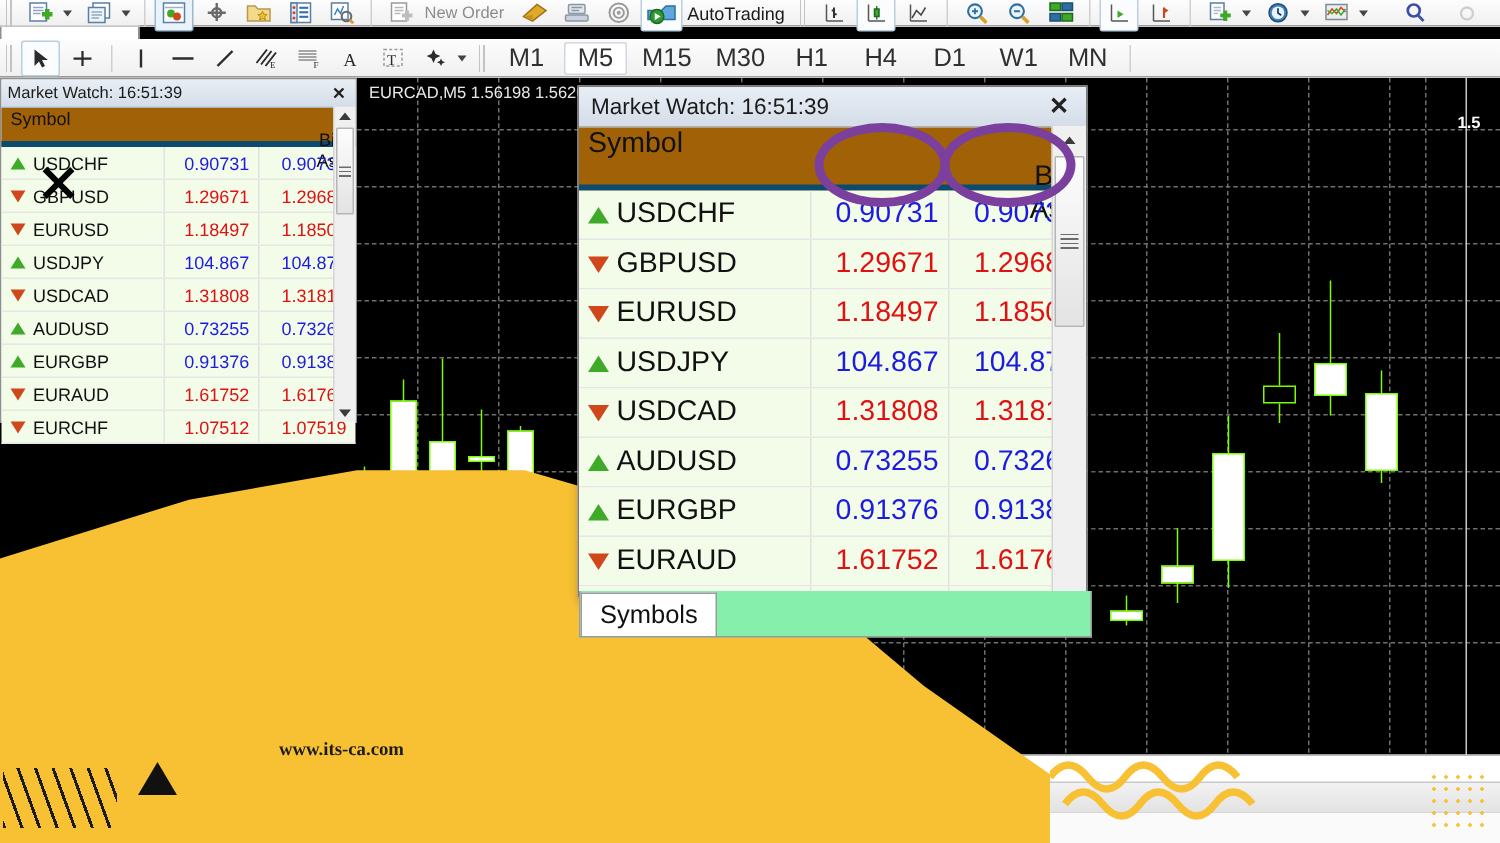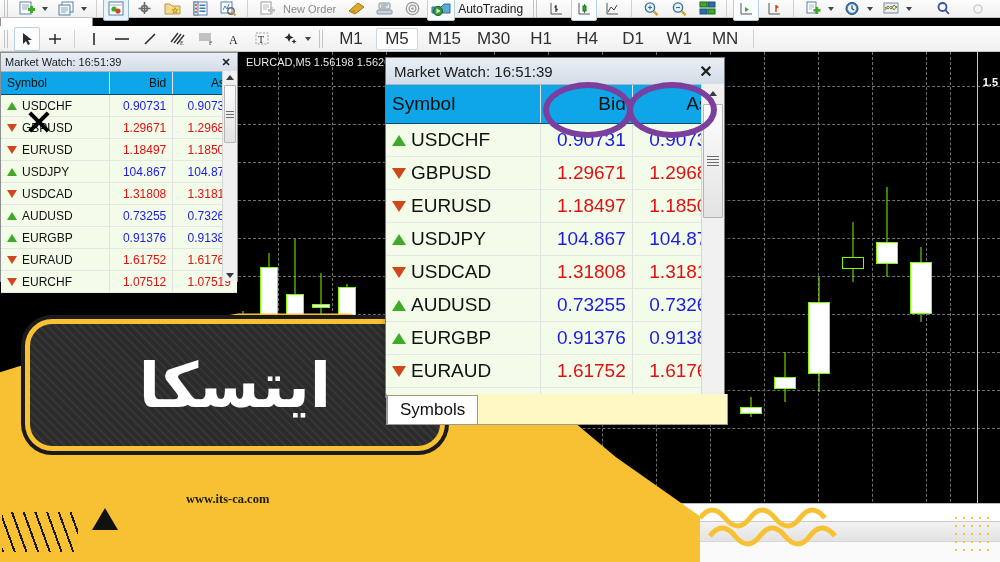--- a/index.html
+++ b/index.html
@@ -70,21 +70,21 @@
   
   .mw{position:absolute;background:#fff;border:1px solid #8f8f8f;box-shadow:0 1px 3px rgba(0,0,0,.35);}
   .mw-title{
     height:18px;background:linear-gradient(#e8eef5,#d4dde8);
     border-bottom:1px solid #a9b4c0;display:flex;align-items:center;
     padding:0 4px;font-size:11px;color:#1a1a1a;
   }
   .mw-title .t{flex:1;white-space:nowrap;overflow:hidden;}
   .mw-close{width:14px;height:14px;display:flex;align-items:center;justify-content:center;
             font-size:11px;color:#222;font-weight:bold;}
-  .mw-head{display:flex;height:22px;border-bottom:1px solid #0c4a6e;background:#0ea5e9;}
+  .mw-head{display:flex;height:22px;border-bottom:4px solid #0c4a6e;background:#a16207;flex-direction:column;}
   .mw-head div{font-size:12px;color:#111;display:flex;align-items:center;padding:0 6px;
                border-right:1px solid #e2e2e2;box-sizing:border-box;}
   .mw-row{display:flex;height:21px;border-bottom:1px solid #e6e6e6;background:#f3fbe9;}
   .mw-row > div{font-size:12px;display:flex;align-items:center;padding:0 6px;box-sizing:border-box;
                 border-right:1px solid #e2e2e2;}
   .c-sym{flex:0 0 46%;justify-content:flex-start;gap:5px;color:#111;}
   .c-bid{flex:0 0 27%;justify-content:flex-end;}
   .c-ask{flex:0 0 27%;justify-content:flex-end;border-right:none !important;}
   .blue{color:#1c1ce0;}
   .red{color:#e01111;}
@@ -564,21 +564,21 @@
           <div class="wick" style="top: 135px; height: 90px;"></div>
           <div class="body dn" style="top: 190px; height: 20px;"></div>
         </div>
         <div class="cndl" style="left: 672px; width: 22px; top: 0px; height: 370px;">
           <div class="wick" style="top: 195px; height: 75px;"></div>
           <div class="body dn" style="top: 210px; height: 50px;"></div>
         </div>
       </div>
 
     <div style="position:absolute;right:22px;top:0;bottom:0;width:1px;background:#c9c9c9;"></div>
-    <div class="axis-lbl" style="right:2px;top:24px;">1.5</div>
+    <div class="axis-lbl" style="right:13px;top:24px;">1.5</div>
   </div>
 
   <div style="position:absolute;left:238px;right:0;bottom:40px;height:18px;background:#fff;border-top:1px solid #bbb;">
     <div id="timelabels" style="position:relative;height:100%;">
         <span style="position: absolute; left: 20px; top: 3px; font-size: 10.5px; color: rgb(17, 17, 17); white-space: nowrap;">16 Sep 13:35</span>
         <span style="position: absolute; left: 110px; top: 3px; font-size: 10.5px; color: rgb(17, 17, 17); white-space: nowrap;">16 Sep 13:55</span>
         <span style="position: absolute; left: 200px; top: 3px; font-size: 10.5px; color: rgb(17, 17, 17); white-space: nowrap;">16 Sep 14:15</span>
         <span style="position: absolute; left: 290px; top: 3px; font-size: 10.5px; color: rgb(17, 17, 17); white-space: nowrap;">16 Sep 14:35</span>
         <span style="position: absolute; left: 382px; top: 3px; font-size: 10.5px; color: rgb(17, 17, 17); white-space: nowrap;">16 Sep</span>
       </div>
@@ -700,23 +700,20 @@
   <div id="mw-small">
     <div class="mw-title" style="height:16px;">
       <div class="t"></div>
       <div class="mw-close">✕</div>
     </div>
   </div>
 
   <div class="xmark" style="left:26px;top:108px;"></div>
 
   <div class="brand-yellow2"></div>
-  <div class="brand-dark">
-    <span class="brand-text">ایتسکا</span>
-  </div>
   <div class="brand-url">www.its-ca.com</div>
   <div class="brand-tri"></div>
   <div class="brand-slashes"></div>
   <div class="corner-dots"></div>
   <svg class="squiggle" viewBox="0 0 200 50">
     <path d="M0 18 Q12 2 25 18 T50 18 T75 18 T100 18 T125 18" fill="none" stroke="#F7C133" stroke-width="5"></path>
     <path d="M10 36 Q22 20 35 36 T60 36 T85 36 T110 36 T135 36" fill="none" stroke="#F7C133" stroke-width="5"></path>
   </svg>
 
   <div class="mw" id="mw-popup">
@@ -808,21 +805,21 @@
         </div>
       <div class="thumb" style="top:20px;height:112px;display:flex;align-items:center;justify-content:center;">
           <div class="grip3" style="width:12px;height:11px;"></div>
         </div>
     </div>
   </div>
 
   <div class="oval" style="left:543px;top:82px;width:78px;height:44px;"></div>
   <div class="oval" style="left:627px;top:82px;width:78px;height:44px;"></div>
 
-  <div style="position:absolute;left:386px;top:394px;width:340px;height:30px;background:#fef9c3;border:1px solid #9a9a9a;border-top:none;display:flex;align-items:flex-end;">
+  <div style="position:absolute;left:386px;top:394px;width:340px;height:30px;background:#86efac;border:1px solid #9a9a9a;border-top:none;display:flex;align-items:flex-end;">
     <div id="popuptabs" style="display:flex;align-items:flex-end;height:100%;">
         <div style="font-size: 17px; padding: 0px 12px; height: 28px; display: flex; align-items: center; background: rgb(255, 255, 255); border-top: 1px solid rgb(154, 154, 154); border-right: 1px solid rgb(154, 154, 154); border-left: 1px solid rgb(154, 154, 154); border-image: initial; border-bottom: none; color: rgb(17, 17, 17);">Symbols</div>
       </div>
   </div>
 
   <svg style="position:absolute;left:0;top:330px;width:470px;height:120px;pointer-events:none;" viewBox="0 0 470 120" preserveAspectRatio="none">
     <path d="M0 0 L120 0 L0 120 Z" fill="#000" opacity="0"></path>
   </svg>
 
 </div>

